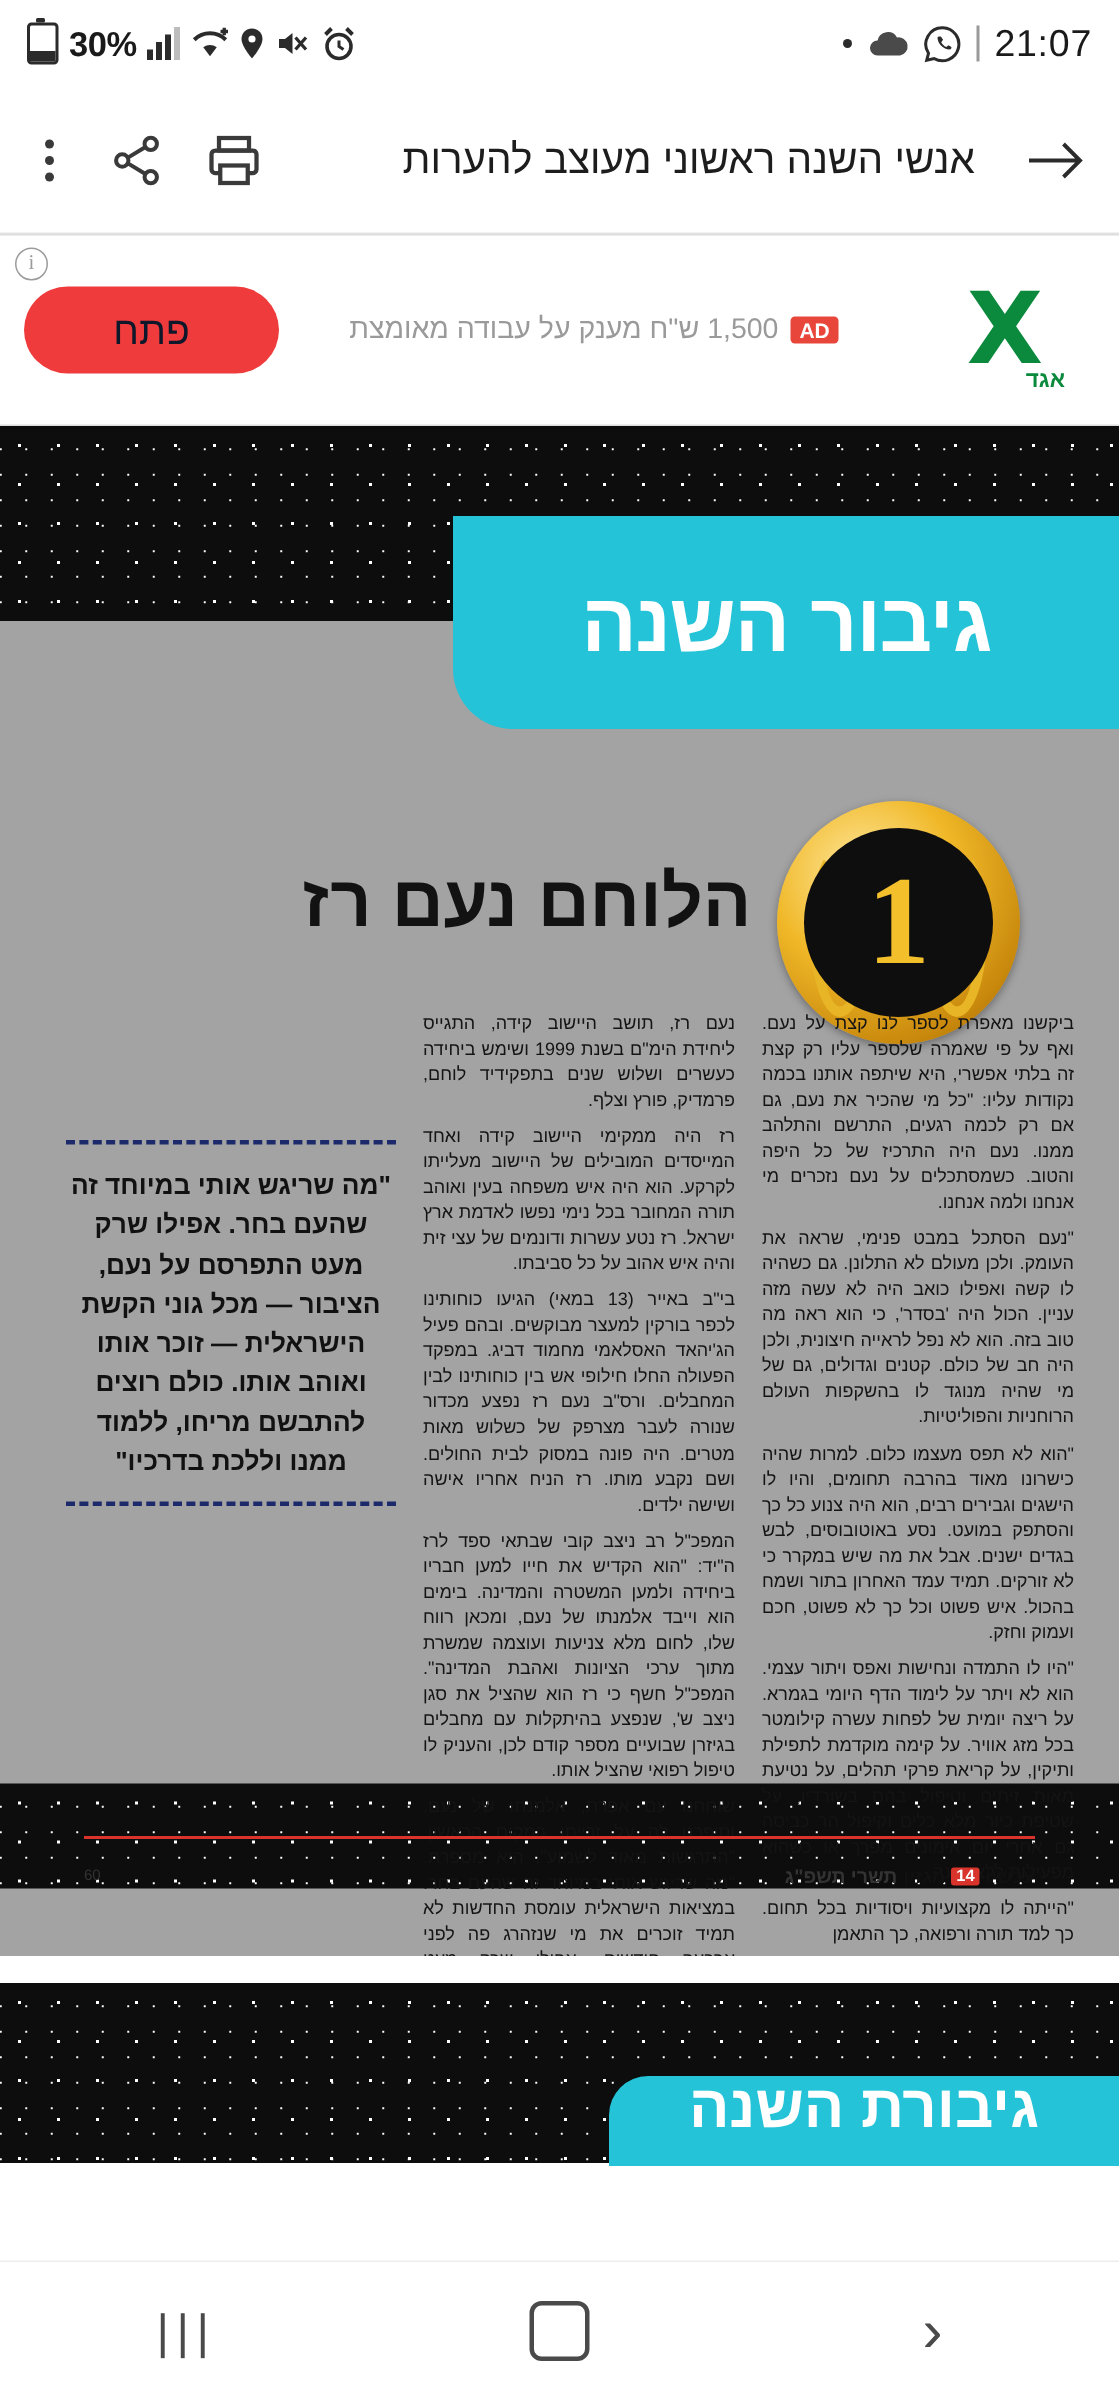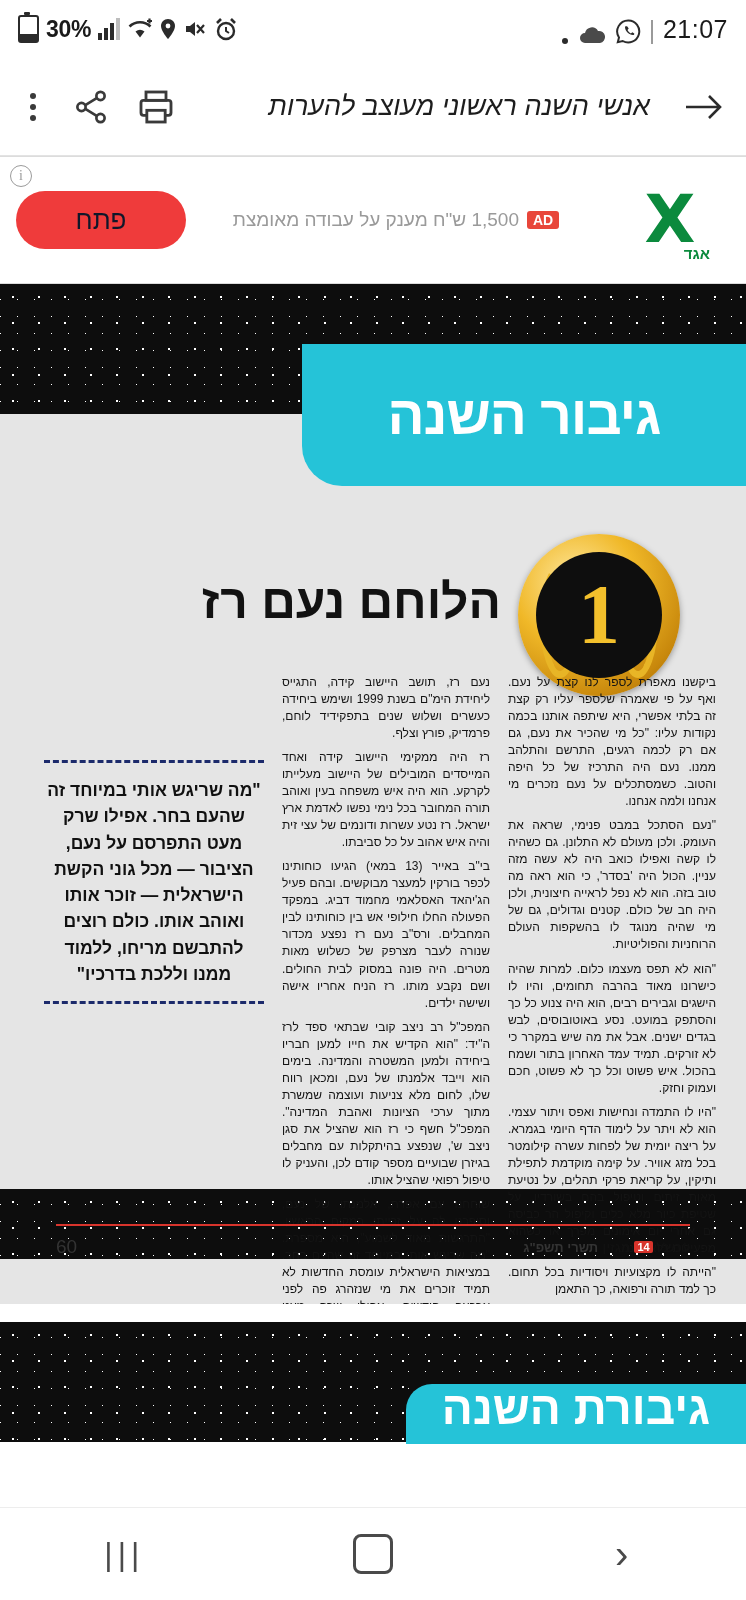--- a/index.html
+++ b/index.html
@@ -26,21 +26,21 @@
     color: #1a1a1a;
   }
   .status-left {
     display: flex;
     align-items: center;
     gap: 7px;
     flex: 1;
   }
   .status-right {
     display: flex;
-    align-items: flex-end;
+    align-items: center;
     gap: 10px;
   }
   .batt-icon {
     width: 17px;
     height: 24px;
     border: 2.5px solid #2b2b2b;
     border-radius: 3px;
     position: relative;
     background: linear-gradient(to top, #2b2b2b 30%, #ffffff 30%);
   }
@@ -106,21 +106,20 @@
   }
   .app-title {
     flex: 1;
     text-align: right;
     font-size: 27px;
     color: #1d1d1d;
     direction: rtl;
     padding-right: 6px;
     white-space: nowrap;
     overflow: hidden;
-    font-style: italic;
   }
   .kebab {
     display: flex;
     flex-direction: column;
     gap: 5px;
     padding: 8px 10px;
   }
   .kebab span {
     width: 6px;
     height: 6px;
@@ -218,21 +217,21 @@
     height: 58px;
     flex-shrink: 0;
     cursor: pointer;
   }
 
   
   .page {
     position: relative;
     width: 746px;
     height: 1020px;
-    background: #e5e5e5;
+    background: #a3a3a3;
     overflow: hidden;
   }
   .speckle-band {
     position: absolute;
     left: 0;
     width: 746px;
     background-color: #0d0d0d;
     background-image:
       radial-gradient(#ffffff 1.1px, transparent 1.2px),
       radial-gradient(#ffffff 0.9px, transparent 1px);
@@ -381,21 +380,21 @@
     direction: rtl;
   }
   .foot-brand .mark {
     background: #d8342c;
     color: #fff;
     font-size: 11px;
     padding: 0 3px;
     border-radius: 2px;
   }
   .foot-date { color: #333; }
-  .foot-page { color: #333; font-size: 19px; }
+  .foot-page { color: #333; font-size: 10px; }
 
   
   .next-page {
     position: relative;
     width: 746px;
     height: 140px;
     background: #ffffff;
     overflow: hidden;
   }
   .next-band {
@@ -419,21 +418,21 @@
     height: 60px;
     background: #25c3d8;
     border-top-left-radius: 26px;
     display: flex;
     align-items: flex-start;
     justify-content: center;
     overflow: hidden;
   }
   .next-tab span {
     color: #ffffff;
-    font-size: 46px;
+    font-size: 40px;
     font-weight: 700;
     direction: rtl;
     line-height: 1.05;
   }
 
   
   .nav-bar {
     position: absolute;
     bottom: 0;
     left: 0;

